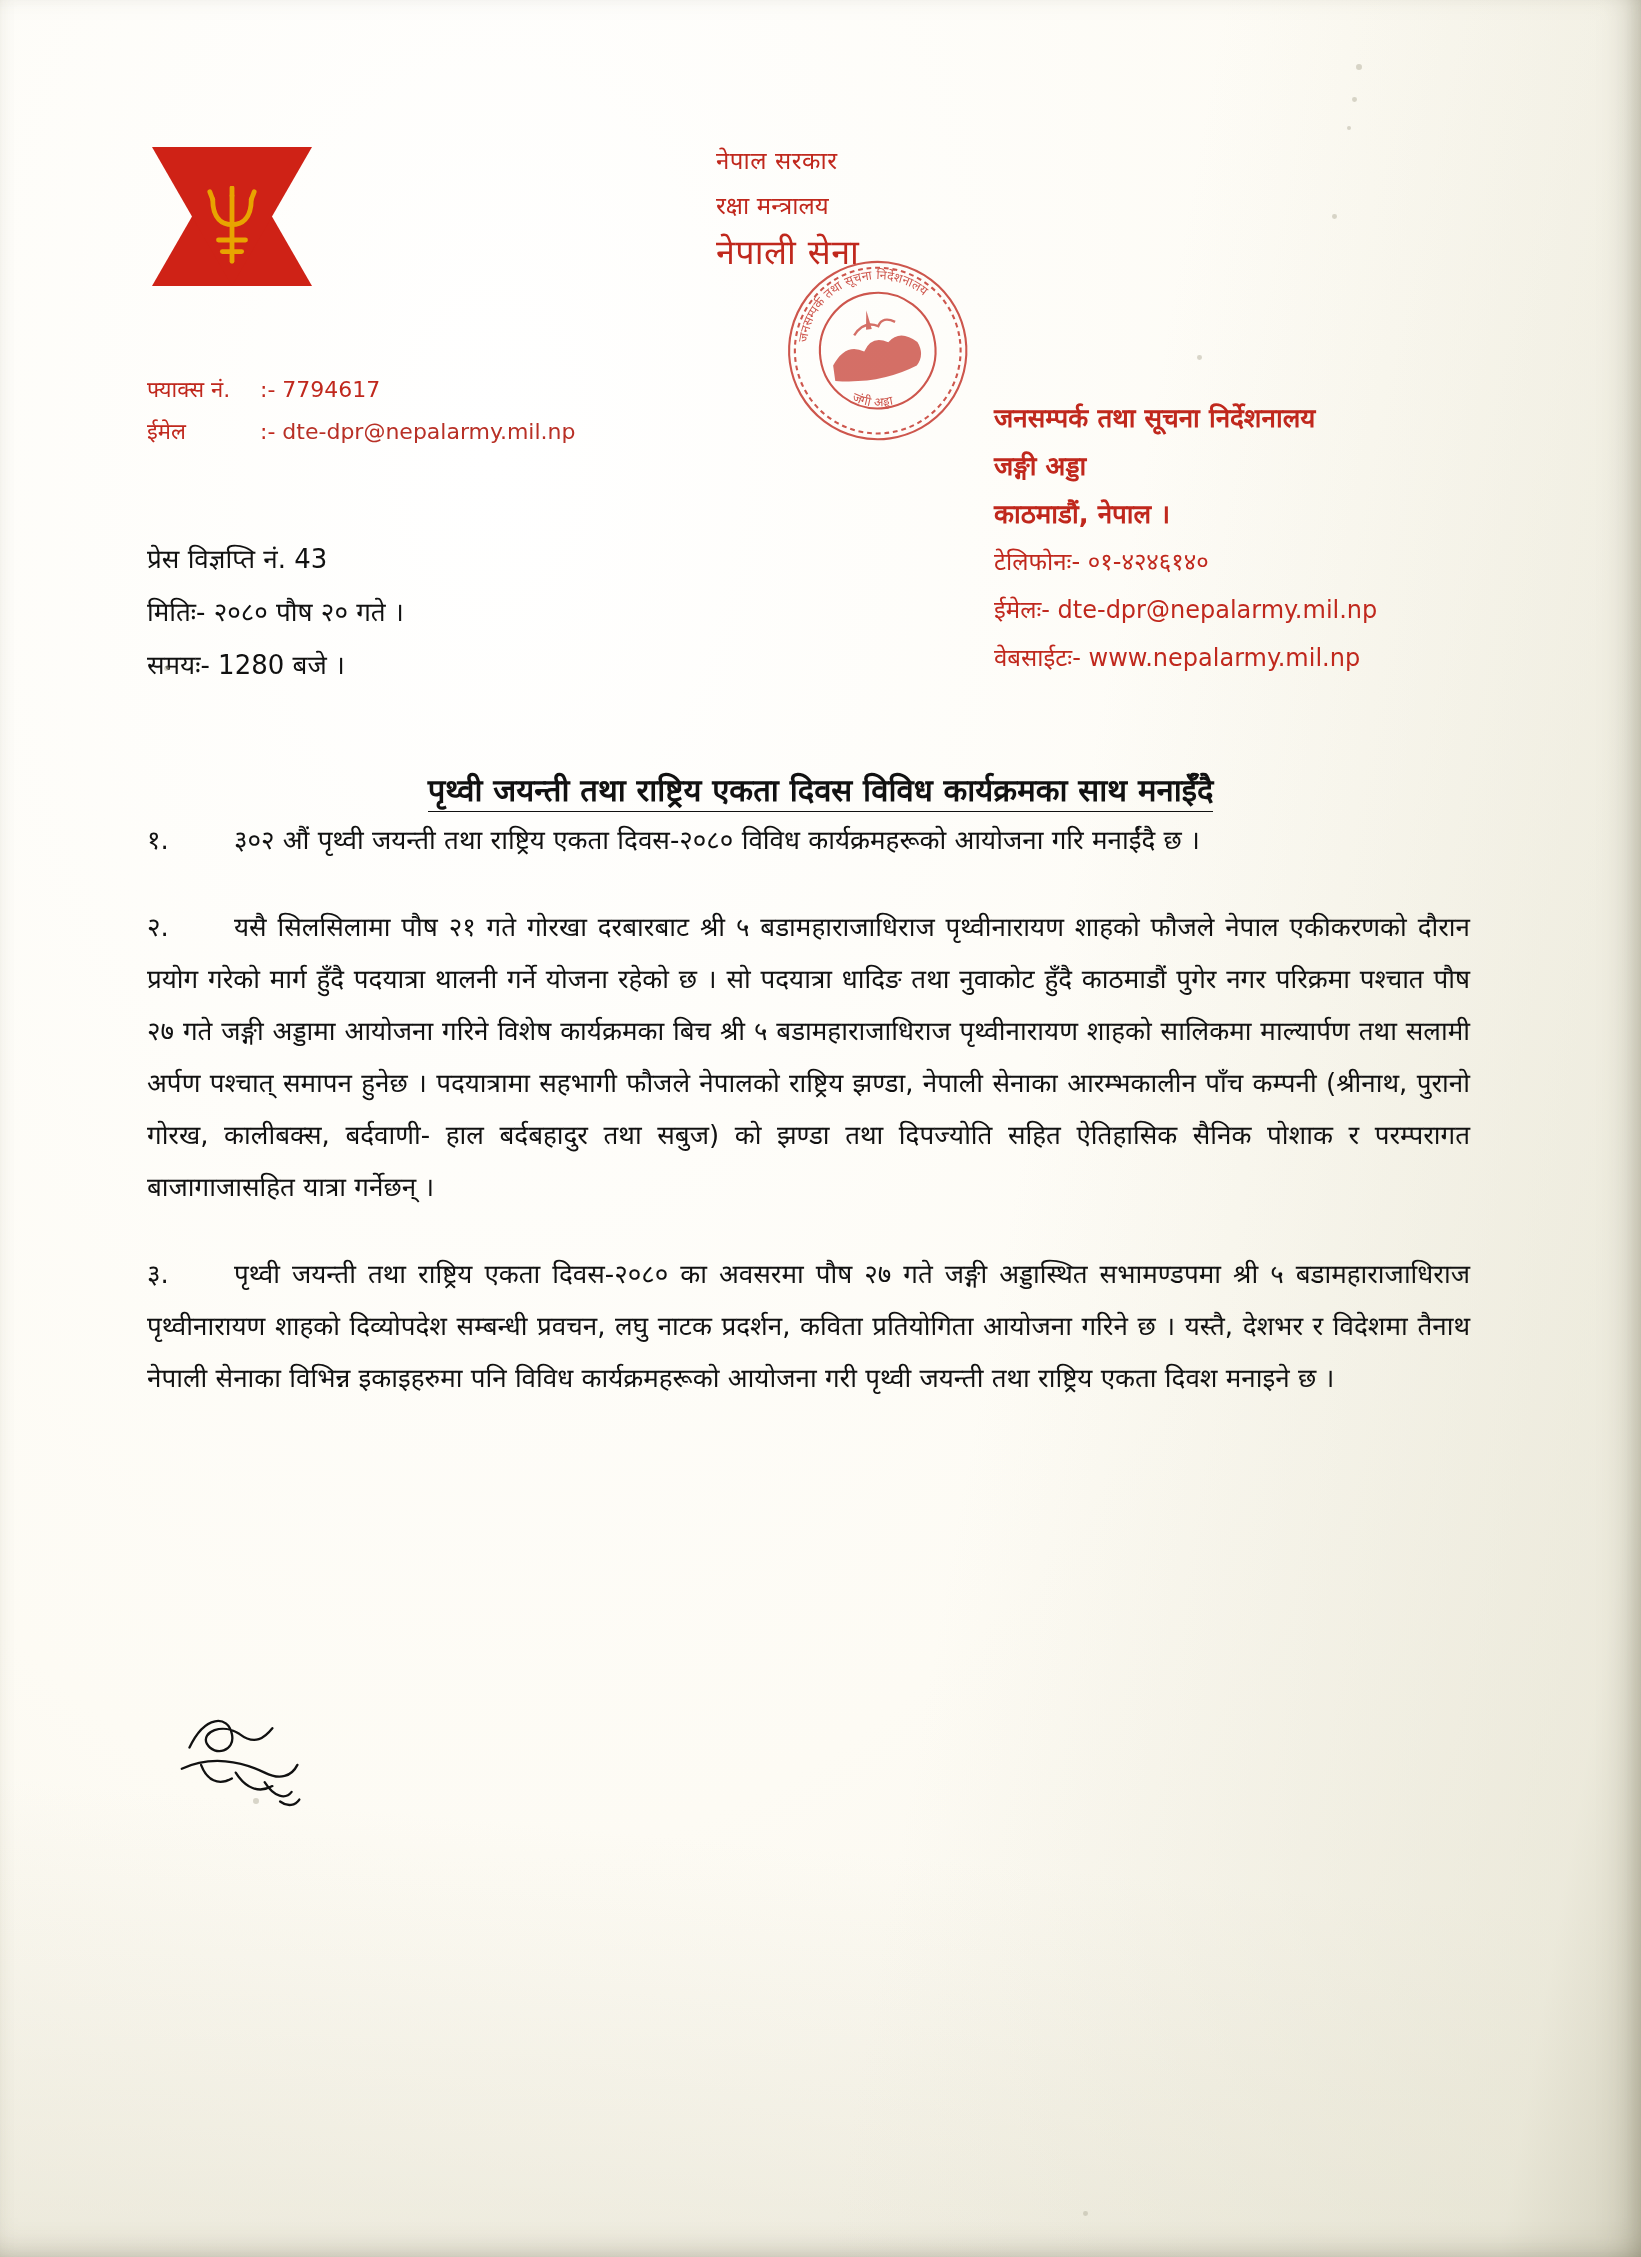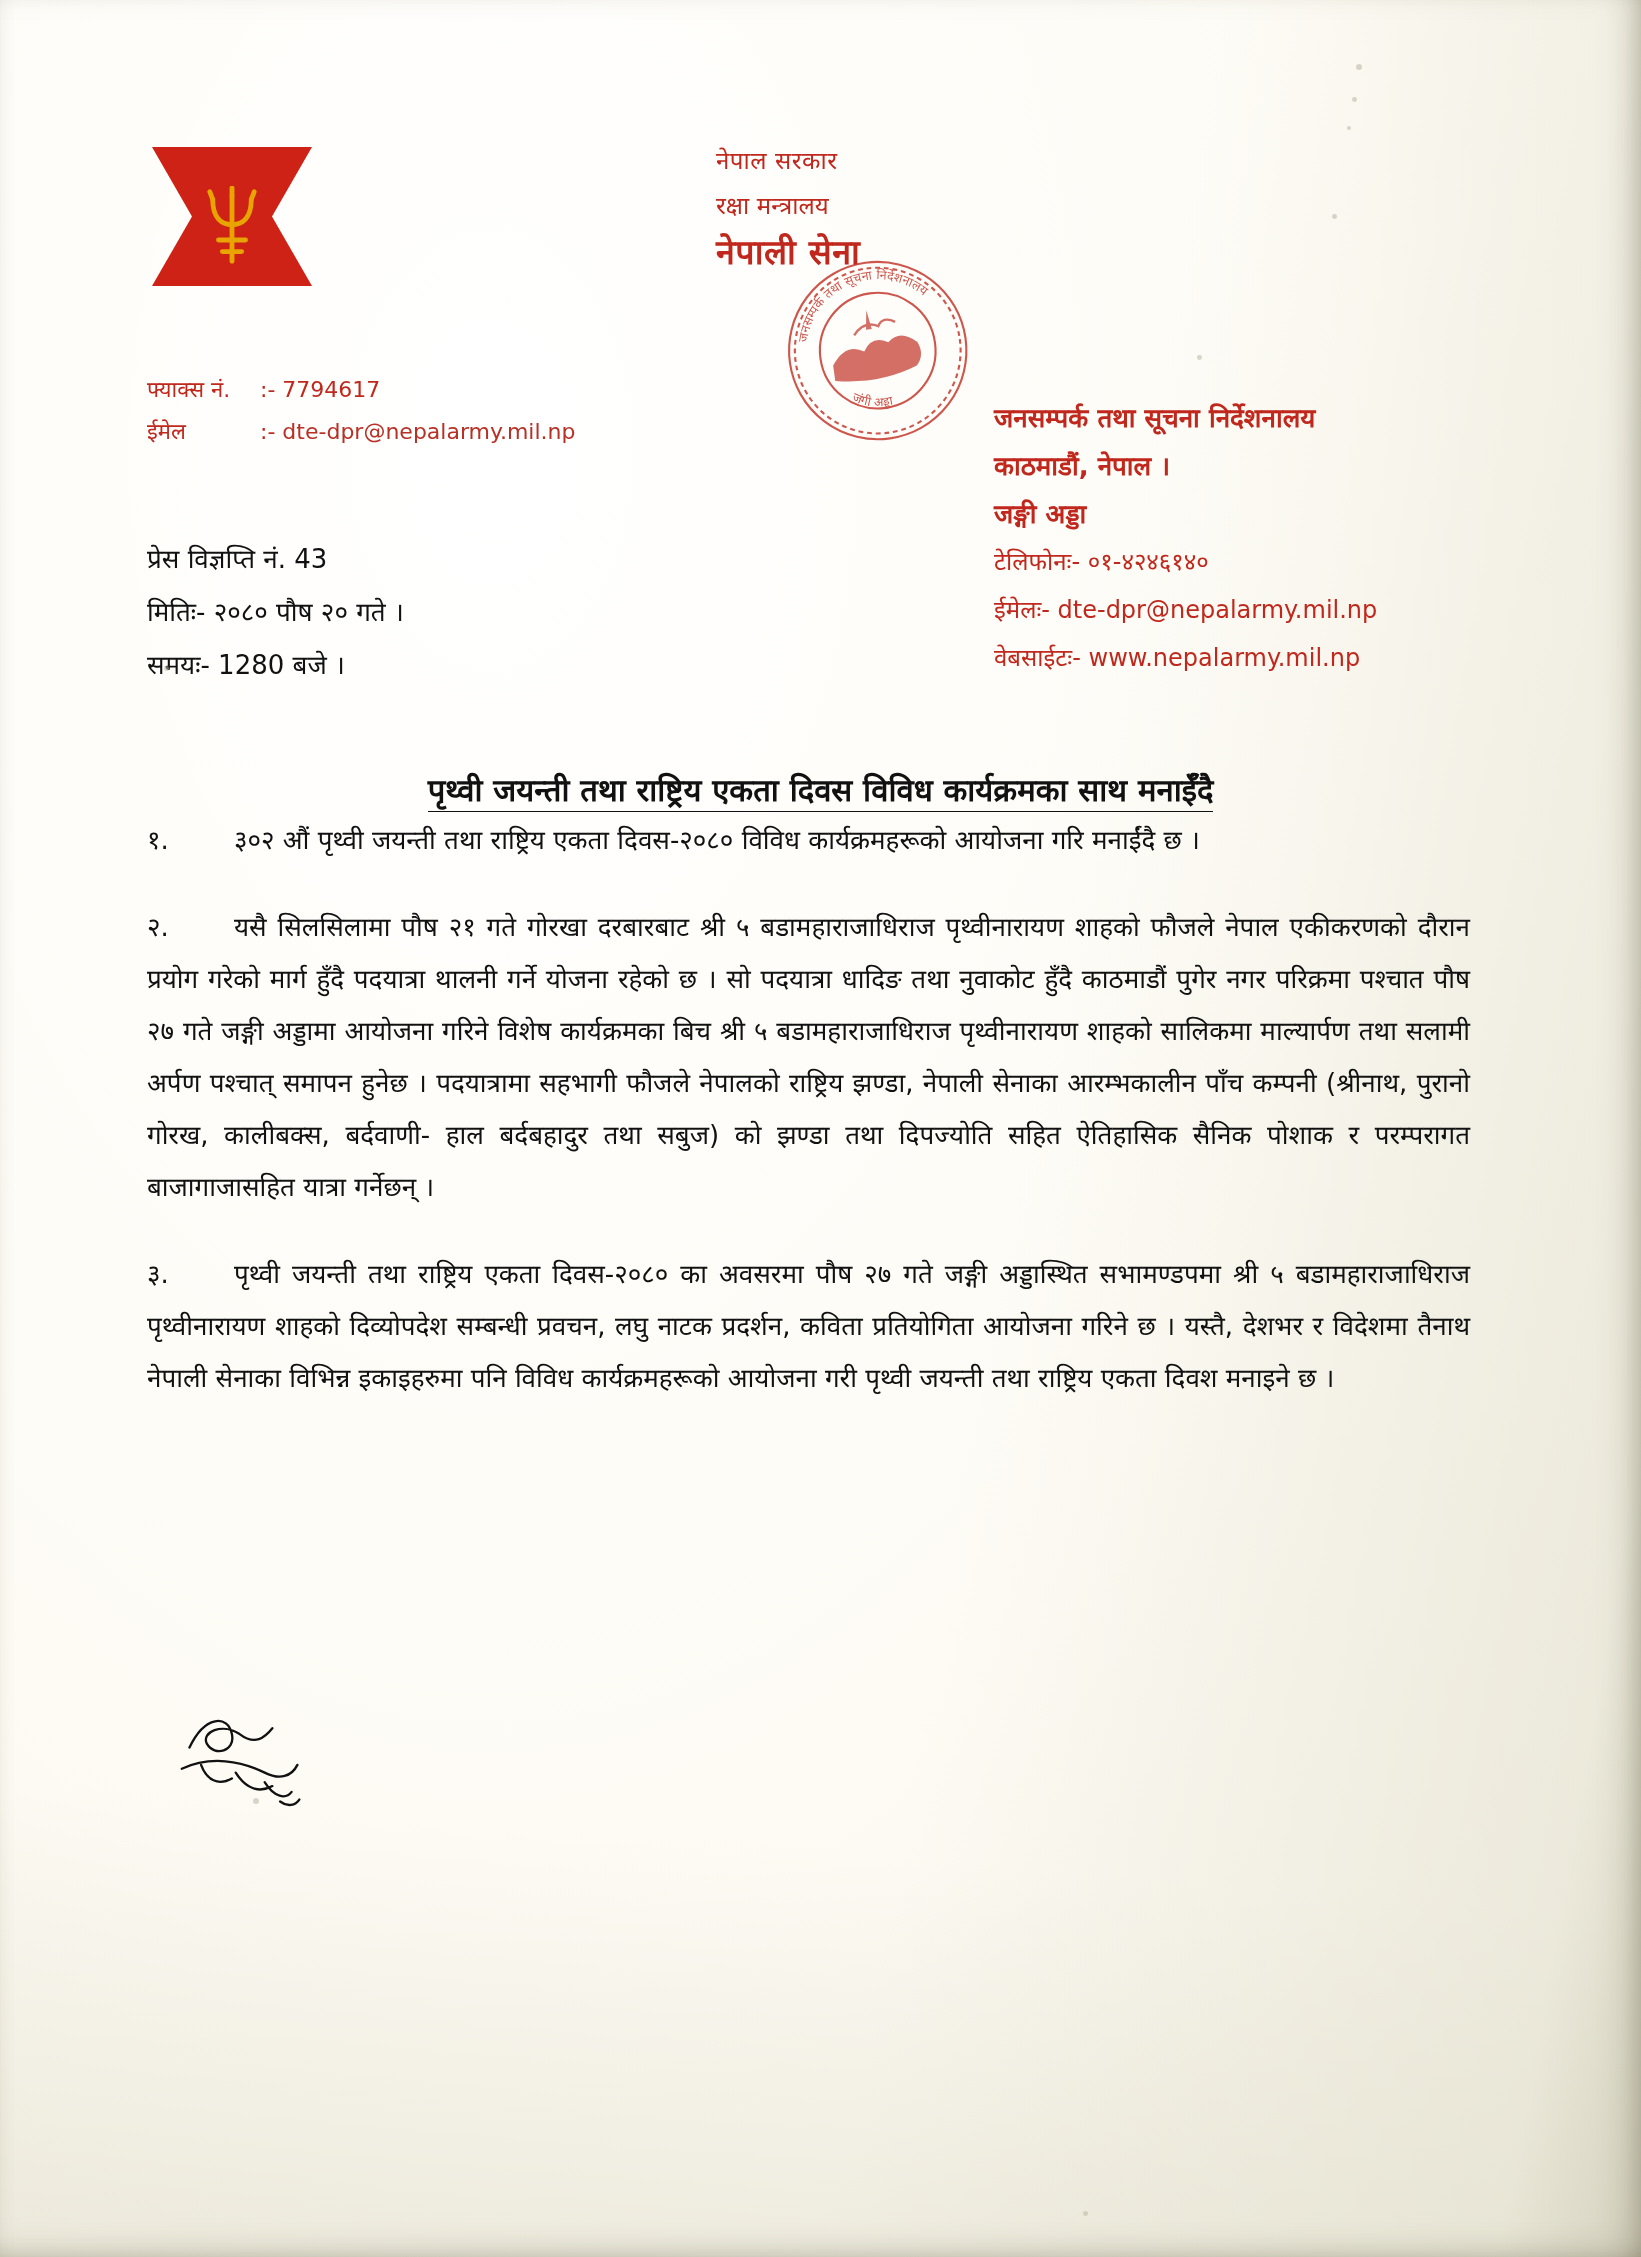--- a/index.html
+++ b/index.html
@@ -77,21 +77,21 @@
   
   .gov-block {
     position: absolute;
     left: 716px;
     top: 143px;
     color: #c0281d;
     text-align: left;
   }
   .gov-line1 { font-size: 24px; letter-spacing: 0.5px; }
   .gov-line2 { font-size: 24px; margin-top: 11.6px; }
-  .gov-line3 { font-size: 34px; font-weight: bold; margin-top: 7.7px; letter-spacing: 0.5px; }
+  .gov-line3 { font-size: 34px; font-weight: normal; margin-top: 7.7px; letter-spacing: 0.5px; }
 
   
   .seal {
     position: absolute;
     left: 772px;
     top: 251px;
     width: 212px;
     height: 203px;
     opacity: .78;
     transform: rotate(-8deg);
@@ -241,22 +241,22 @@
   </div>
 
   <div class="press-block">
     <div>प्रेस विज्ञप्ति नं. 43</div>
     <div>मितिः- २०८० पौष २० गते ।</div>
     <div>समयः- 1280 बजे ।</div>
   </div>
 
   <div class="right-block">
     <div>जनसम्पर्क तथा सूचना निर्देशनालय</div>
+    <div>जङ्गी अड्डा</div>
     <div>काठमाडौं, नेपाल ।</div>
-    <div>जङ्गी अड्डा</div>
     <div class="small">
       <span>टेलिफोनः-</span>
       <span>०१-४२४६१४०</span>
     </div>
     <div class="small">
       <span>ईमेलः-</span>
       <span>dte-dpr@nepalarmy.mil.np</span>
     </div>
     <div class="small">
       <span>वेबसाईटः-</span>

